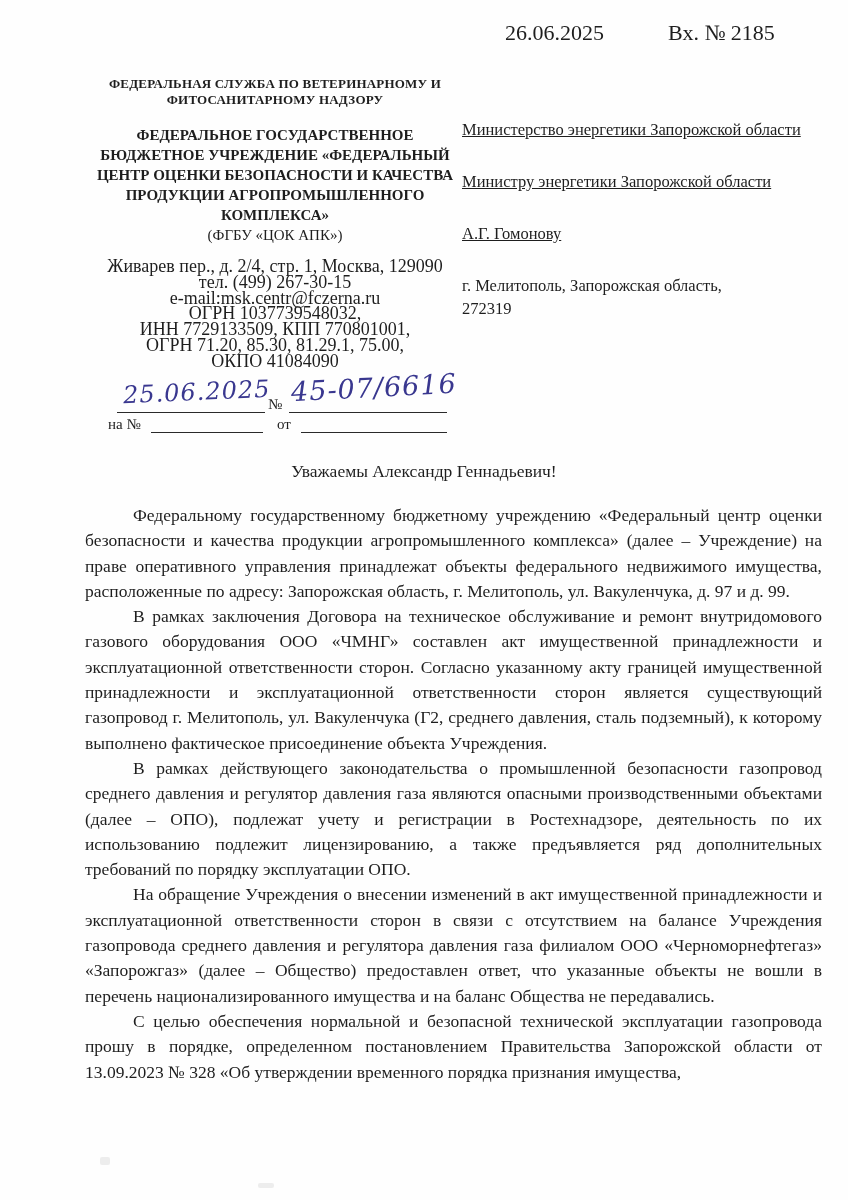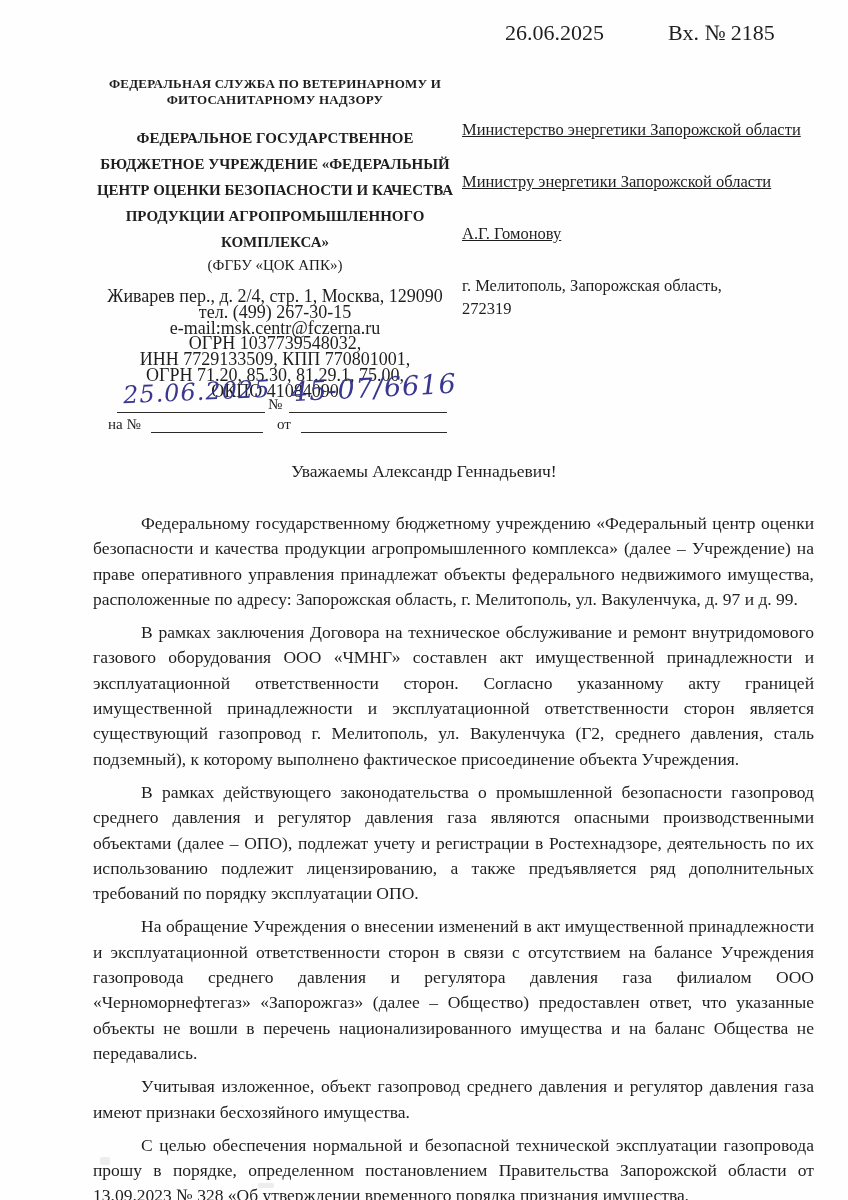--- a/index.html
+++ b/index.html
@@ -12,21 +12,21 @@
     font-family:"Liberation Serif","DejaVu Serif",serif;
     overflow:hidden;
   }
   
   .receipt{position:absolute;top:20px;left:0;width:100%;height:30px;font-size:22px;padding-left:34px;}
   .receipt .r-date{position:absolute;left:505px;top:0;}
   .receipt .r-num{position:absolute;left:668px;top:0;}
   
   .lh{position:absolute;left:95px;top:76px;width:360px;text-align:center;}
   .lh .service{font-weight:bold;font-size:13px;line-height:15.5px;letter-spacing:.2px;text-align:center;}
-  .lh .orgname{font-weight:bold;font-size:15px;line-height:26px;margin-top:18px;}
+  .lh .orgname{font-weight:bold;font-size:15px;line-height:20px;margin-top:18px;}
   .lh .orgshort{font-size:15px;line-height:18px;margin-top:1px;}
   .lh .addr{font-size:18px;line-height:15.8px;margin-top:15px;}
   .lh .addr div{white-space:nowrap;}
   
   .outgoing{position:absolute;left:105px;top:382px;width:350px;height:60px;font-size:15px;}
   .hw{
     font-style:italic;
     color:#39378f;
     font-family:"DejaVu Serif","Liberation Serif",serif;
     white-space:nowrap;
@@ -43,21 +43,21 @@
   .from-label{position:absolute;left:172px;top:34px;}
   
   .addressee{position:absolute;left:462px;top:118px;width:352px;font-size:16.5px;line-height:23px;}
   .addressee .blk{margin:0 0 29px 0;text-decoration:underline;}
   .addressee .just{text-align:justify;}
   .addressee .addr-lines div{white-space:nowrap;}
   
   .salutation{position:absolute;left:0;top:461px;width:100%;text-align:center;font-size:17.5px;}
   
   .body-text{position:absolute;left:85px;top:503px;width:737px;font-size:17.5px;line-height:25.3px;text-align:justify;}
-  .body-text p{margin:8px;text-indent:48px;}
+  .body-text p{margin:0;text-indent:48px;}
   
   .smudge{position:absolute;background:#d9d9d9;opacity:.45;border-radius:2px;}
   .smudge.s1{left:100px;top:1157px;width:10px;height:8px;}
   .smudge.s2{left:258px;top:1183px;width:16px;height:5px;}
 </style>
 </head>
 <body>
 
 <div class="page">
 
@@ -103,20 +103,19 @@
     </div>
   </div>
 
   <div class="salutation">Уважаемы Александр Геннадьевич!</div>
 
   <div class="body-text">
     <p>Федеральному государственному бюджетному учреждению «Федеральный центр оценки безопасности и качества продукции агропромышленного комплекса» (далее – Учреждение) на праве оперативного управления принадлежат объекты федерального недвижимого имущества, расположенные по адресу: Запорожская область, г. Мелитополь, ул. Вакуленчука, д. 97 и д. 99.</p>
     <p>В рамках заключения Договора на техническое обслуживание и ремонт внутридомового газового оборудования ООО «ЧМНГ» составлен акт имущественной принадлежности и эксплуатационной ответственности сторон. Согласно указанному акту границей имущественной принадлежности и эксплуатационной ответственности сторон является существующий газопровод г. Мелитополь, ул. Вакуленчука (Г2, среднего давления, сталь подземный), к которому выполнено фактическое присоединение объекта Учреждения.</p>
     <p>В рамках действующего законодательства о промышленной безопасности газопровод среднего давления и регулятор давления газа являются опасными производственными объектами (далее – ОПО), подлежат учету и регистрации в Ростехнадзоре, деятельность по их использованию подлежит лицензированию, а также предъявляется ряд дополнительных требований по порядку эксплуатации ОПО.</p>
     <p>На обращение Учреждения о внесении изменений в акт имущественной принадлежности и эксплуатационной ответственности сторон в связи с отсутствием на балансе Учреждения газопровода среднего давления и регулятора давления газа филиалом ООО «Черноморнефтегаз» «Запорожгаз» (далее – Общество) предоставлен ответ, что указанные объекты не вошли в перечень национализированного имущества и на баланс Общества не передавались.</p>
-    <p>Учитывая изложенное, объект газопровод среднего давления и регулятор давления газа имеют признаки бесхозяйного имущества.</p>
     <p>С целью обеспечения нормальной и безопасной технической эксплуатации газопровода прошу в порядке, определенном постановлением Правительства Запорожской области от 13.09.2023 № 328 «Об утверждении временного порядка признания имущества,</p>
   </div>
 
   <span class="smudge s1"></span>
   <span class="smudge s2"></span>
 
 </div>
 
 </body></html>

